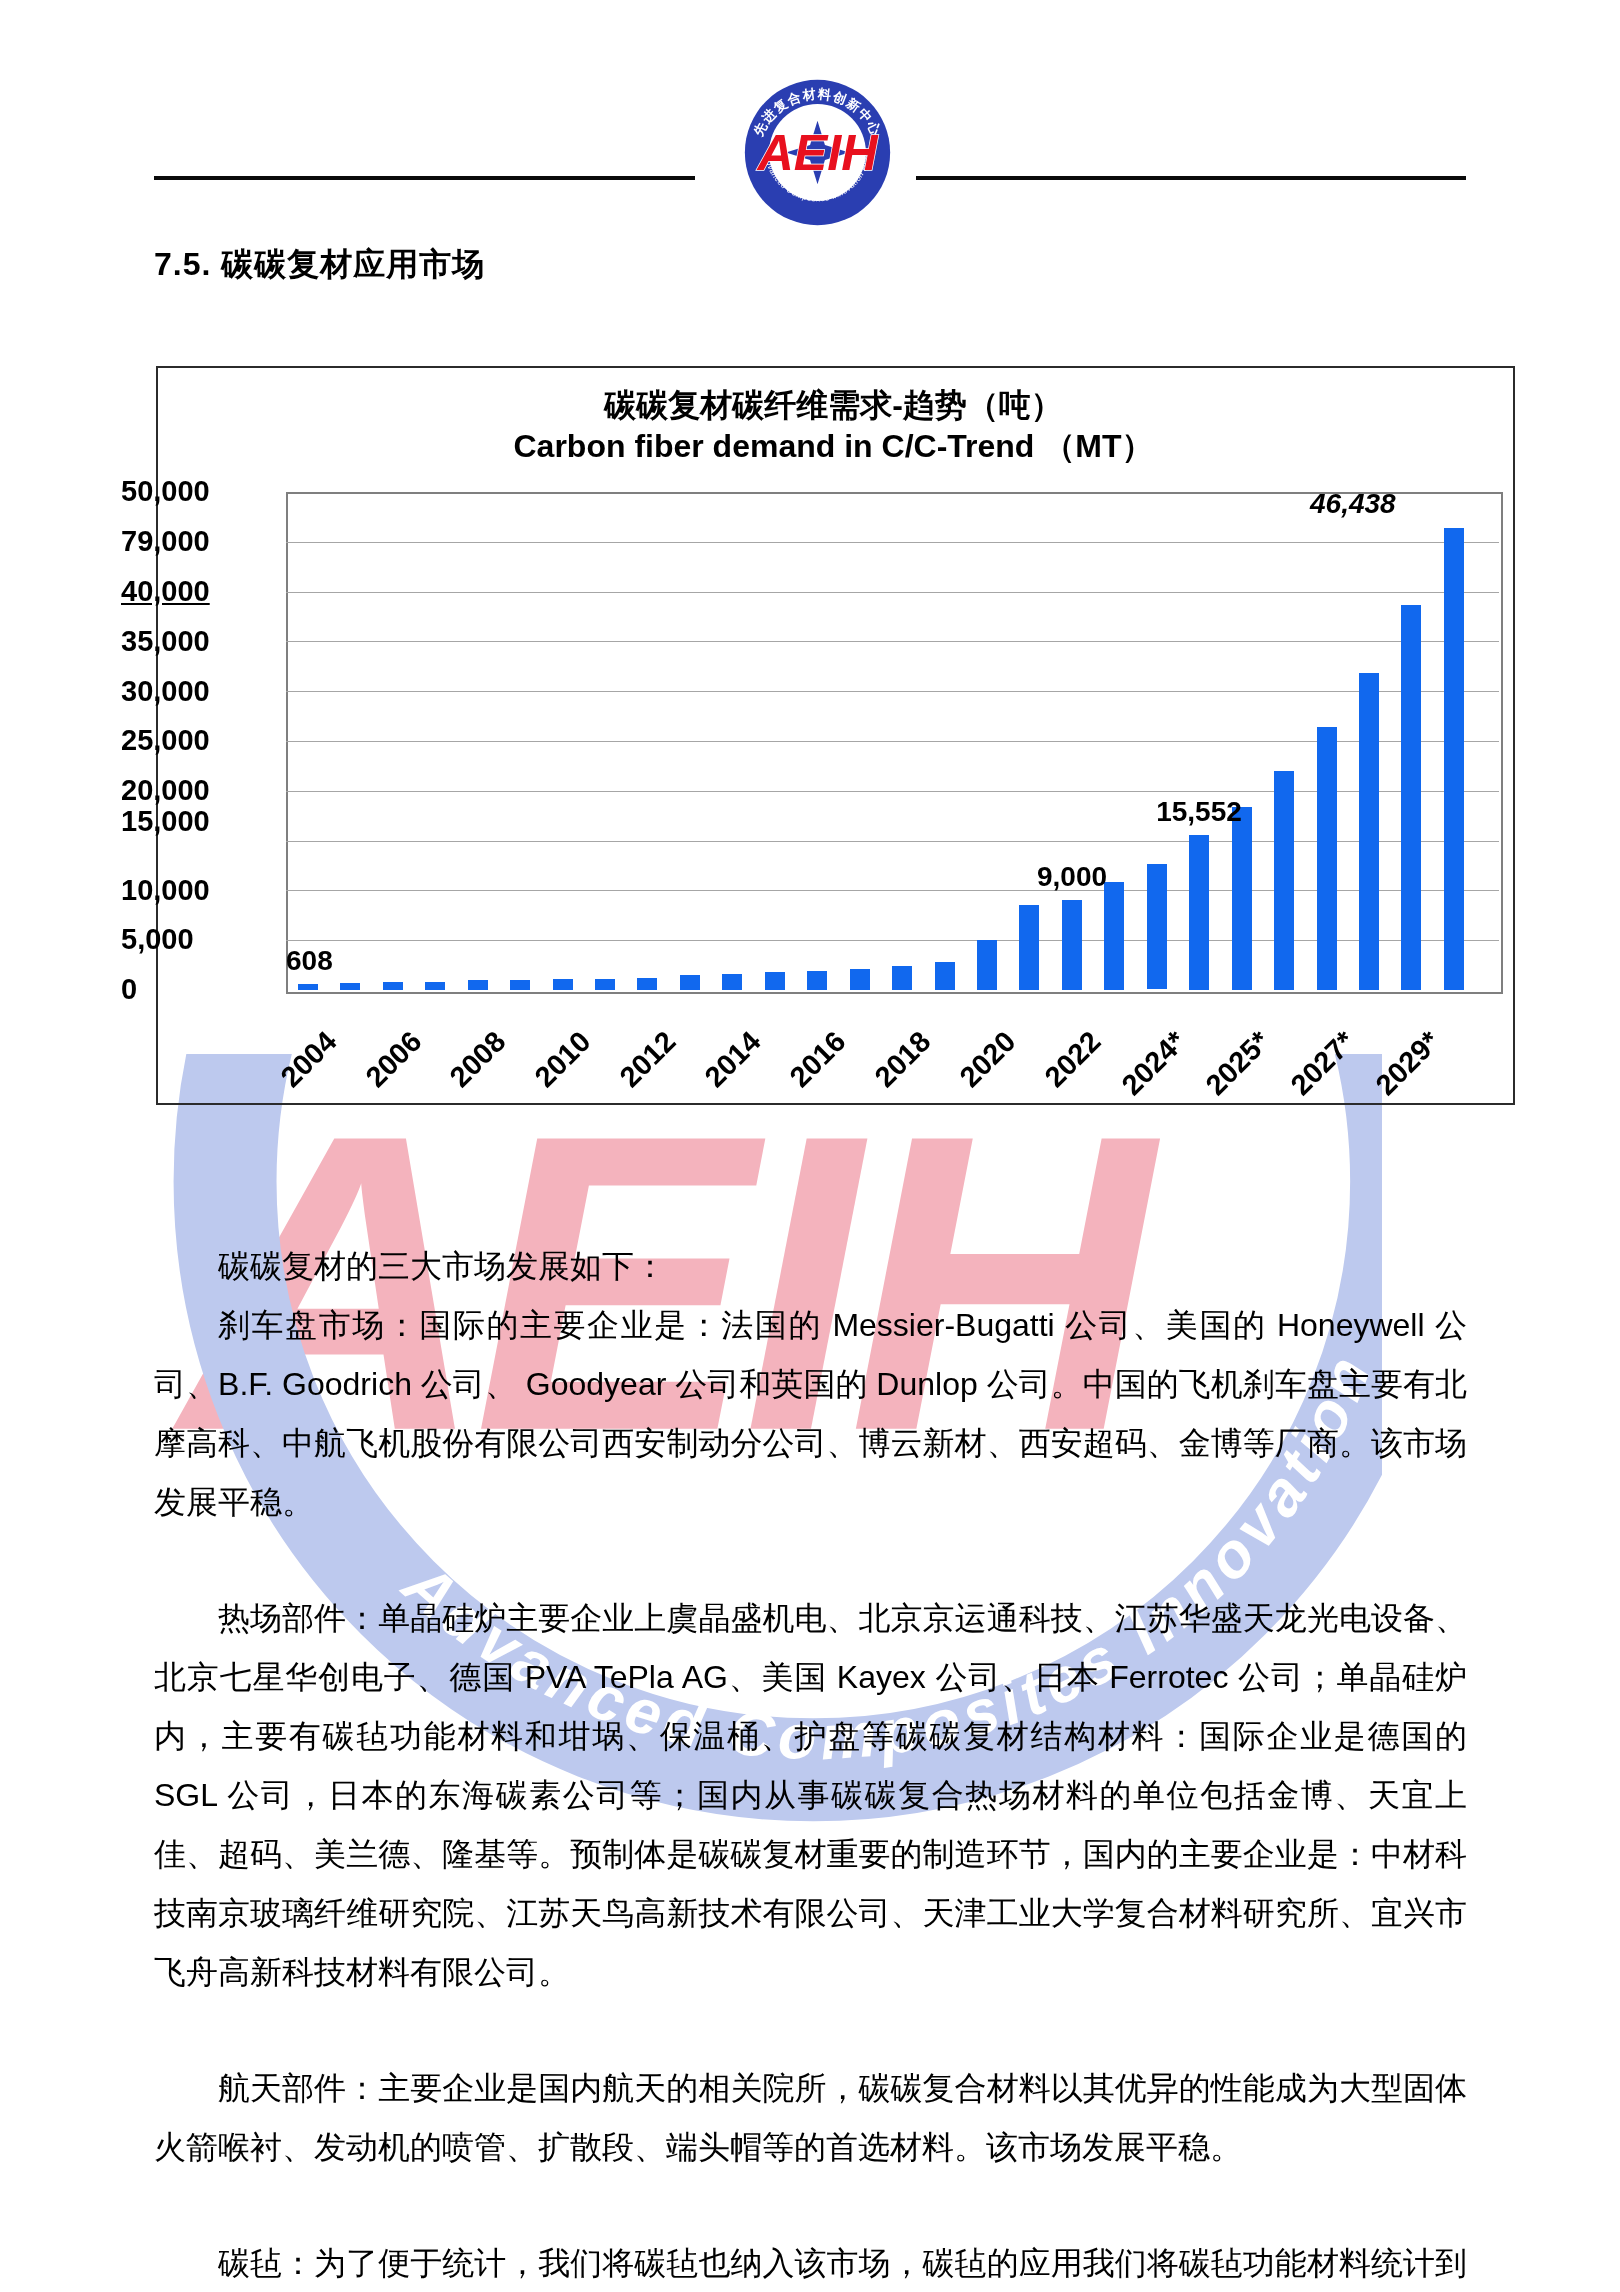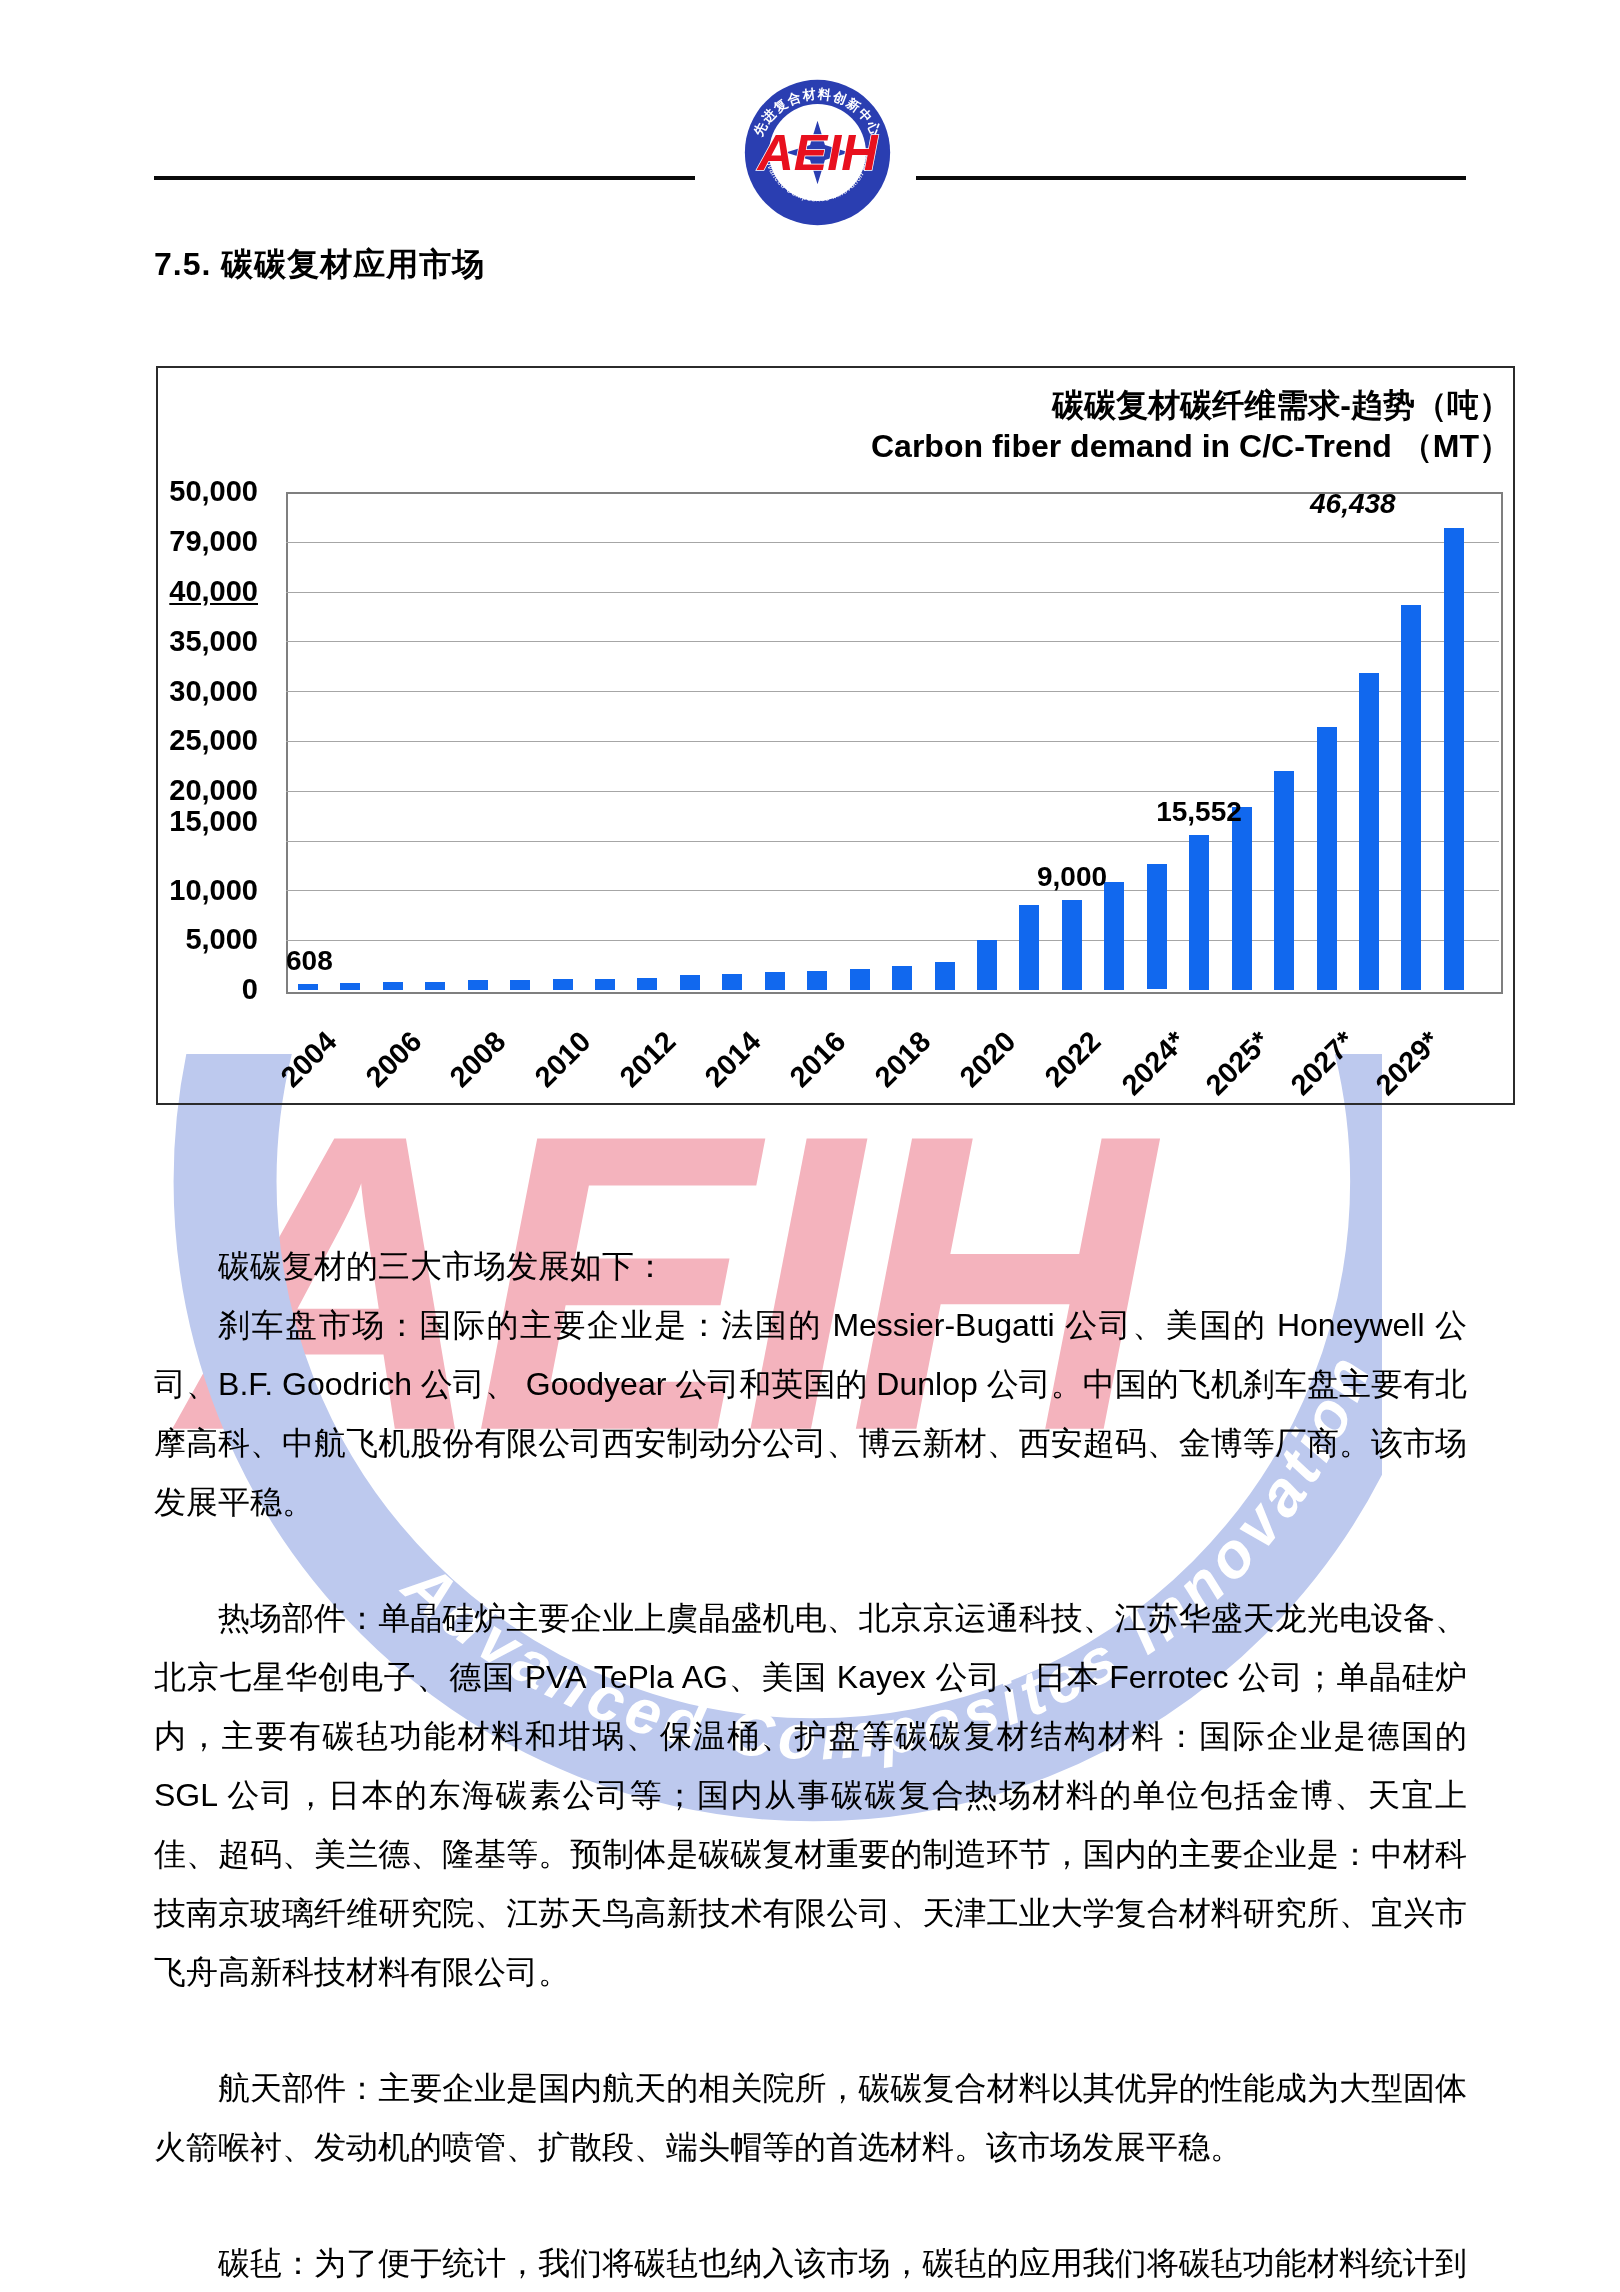--- a/index.html
+++ b/index.html
@@ -15,32 +15,32 @@
   .logo { position:absolute; left:743px; top:78px; width:149px; height:149px; }
   .section-title {
     position:absolute; left:154px; top:243px; width:1176px;
     font-size:32px; font-weight:bold; letter-spacing:1px;
   }
   
   .chart-frame {
     position:absolute; left:156px; top:366px; width:1355px; height:735px;
     border:2px solid #2b2b2b; background:transparent; z-index:2;
   }
-  .chart-title { position:absolute; left:156px; width:1355px; text-align:right;
+  .chart-title { position:absolute; left:156px; width:1355px; text-align:center;
     font-size:32px; font-weight:bold; z-index:3; }
   .chart-title.zh { top:384px; }
   .chart-title.en { top:425px; }
   .plot {
     position:absolute; left:286px; top:492px; width:1213px; height:498px;
     border:2px solid #7f7f7f; box-sizing:content-box; z-index:2; background:transparent;
   }
   .gridline { position:absolute; left:286px; width:1213px; height:1px; background:#a6a6a6; z-index:2; }
   .bar { position:absolute; width:19.6px; background:#1168ee; z-index:3; }
   .ytick { position:absolute; left:121px; width:137px; height:33px; line-height:33px;
-    text-align:right; font-size:29px; font-weight:bold; z-index:3; }
+    font-size:29px; font-weight:bold; z-index:3; }
   .xtick { position:absolute; width:157px; height:33px; line-height:33px; text-align:right;
     font-size:29px; font-weight:bold; transform-origin:100% 0; transform:rotate(-45deg); z-index:3; }
   .dlabel { position:absolute; font-size:28px; font-weight:bold; white-space:nowrap; z-index:4; }
   
   .body-text {
     position:absolute; left:154px; top:1237px; width:1313px; z-index:2;
     font-size:32px; line-height:59px; text-align:justify;
   }
   .body-text p { margin:0; text-indent:2em; }
   .body-text p + p { margin-top:0; }

